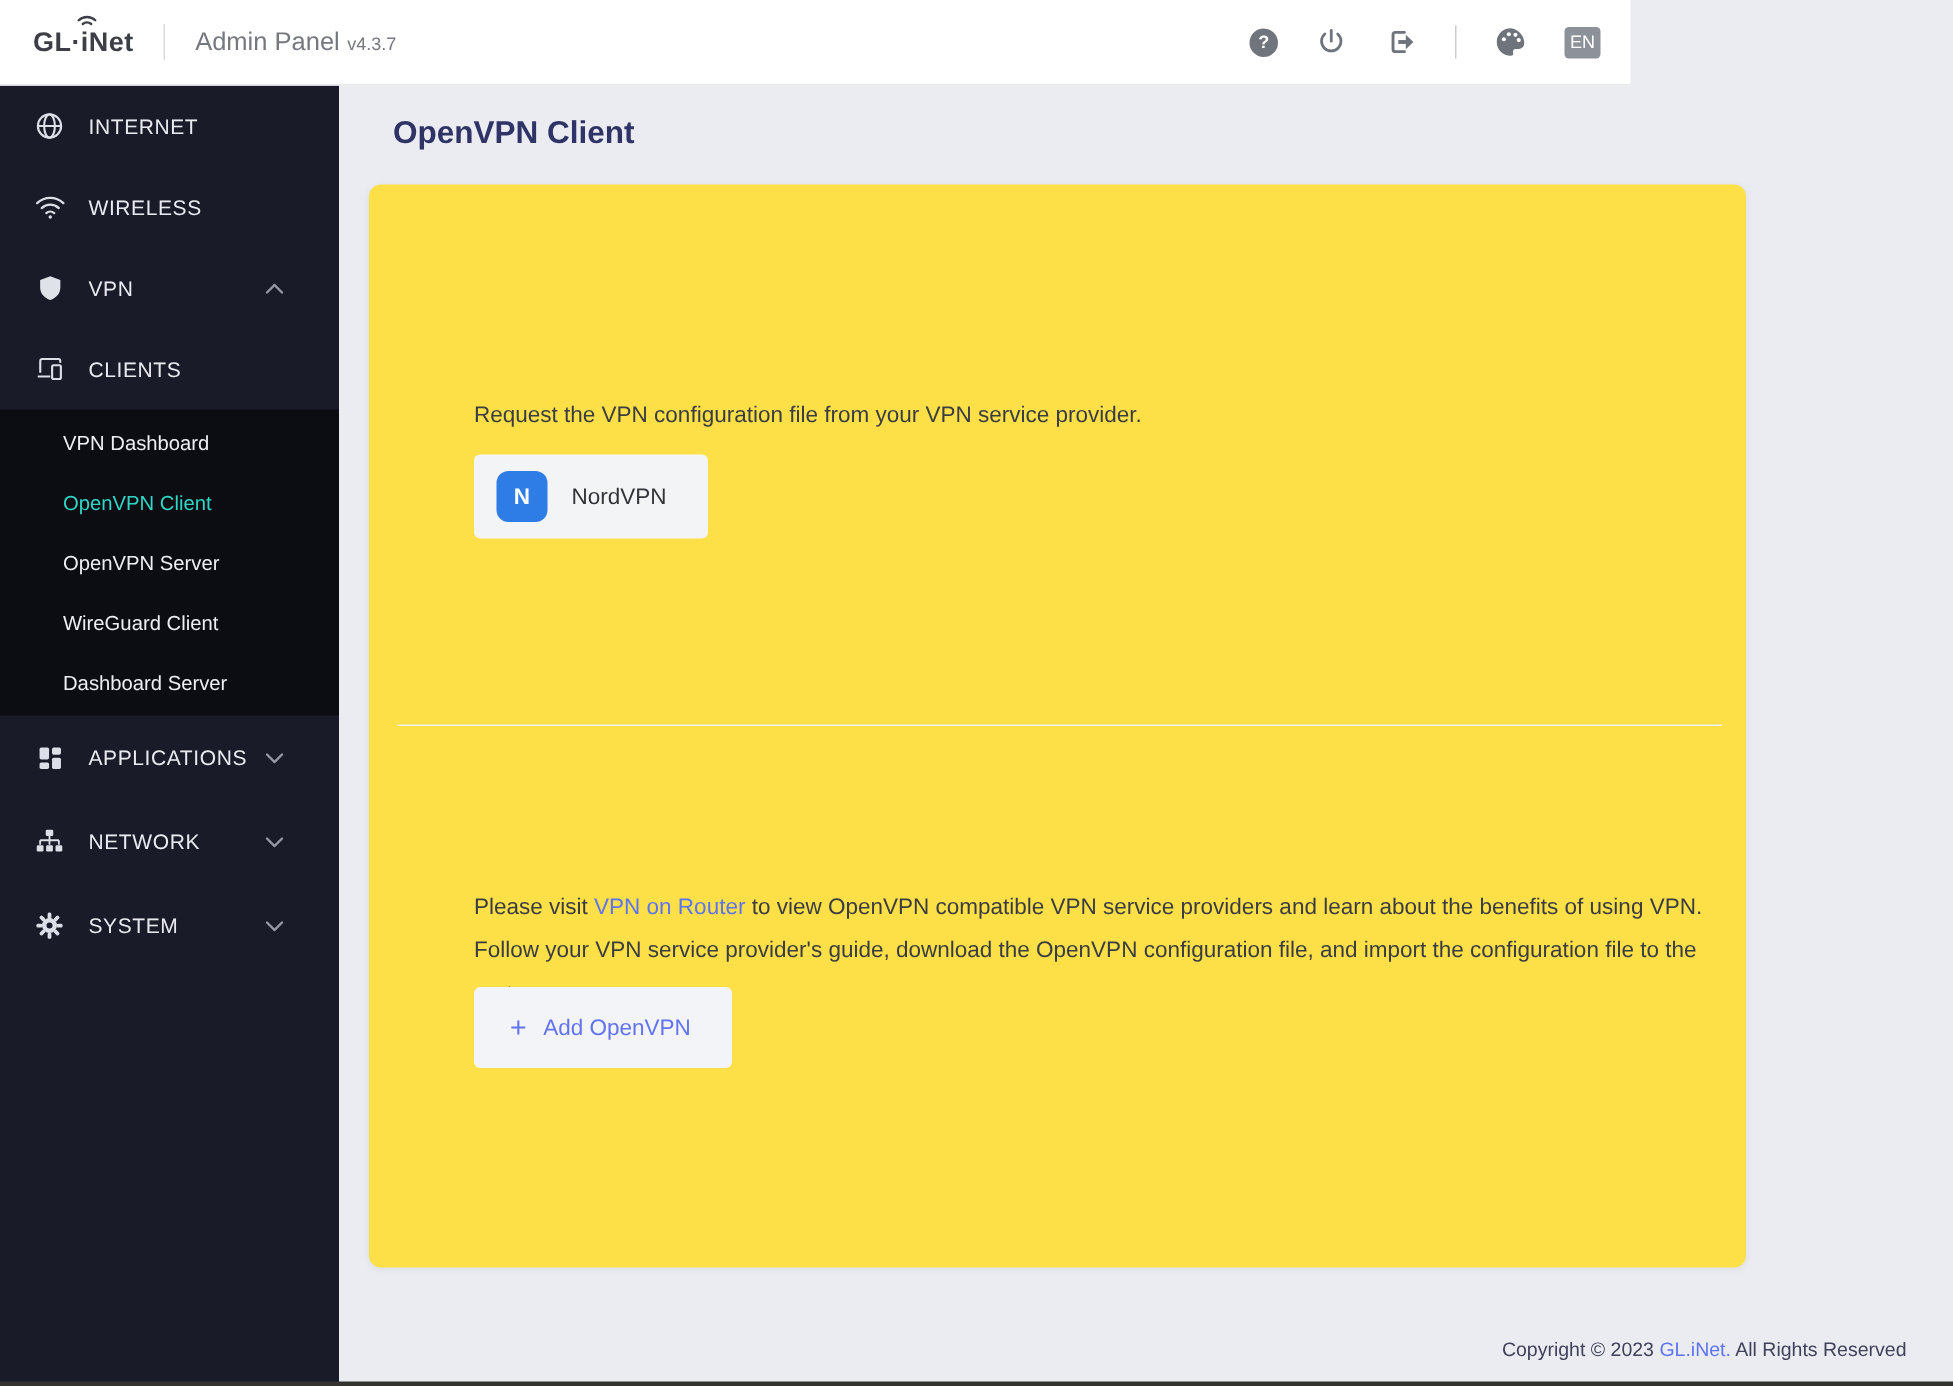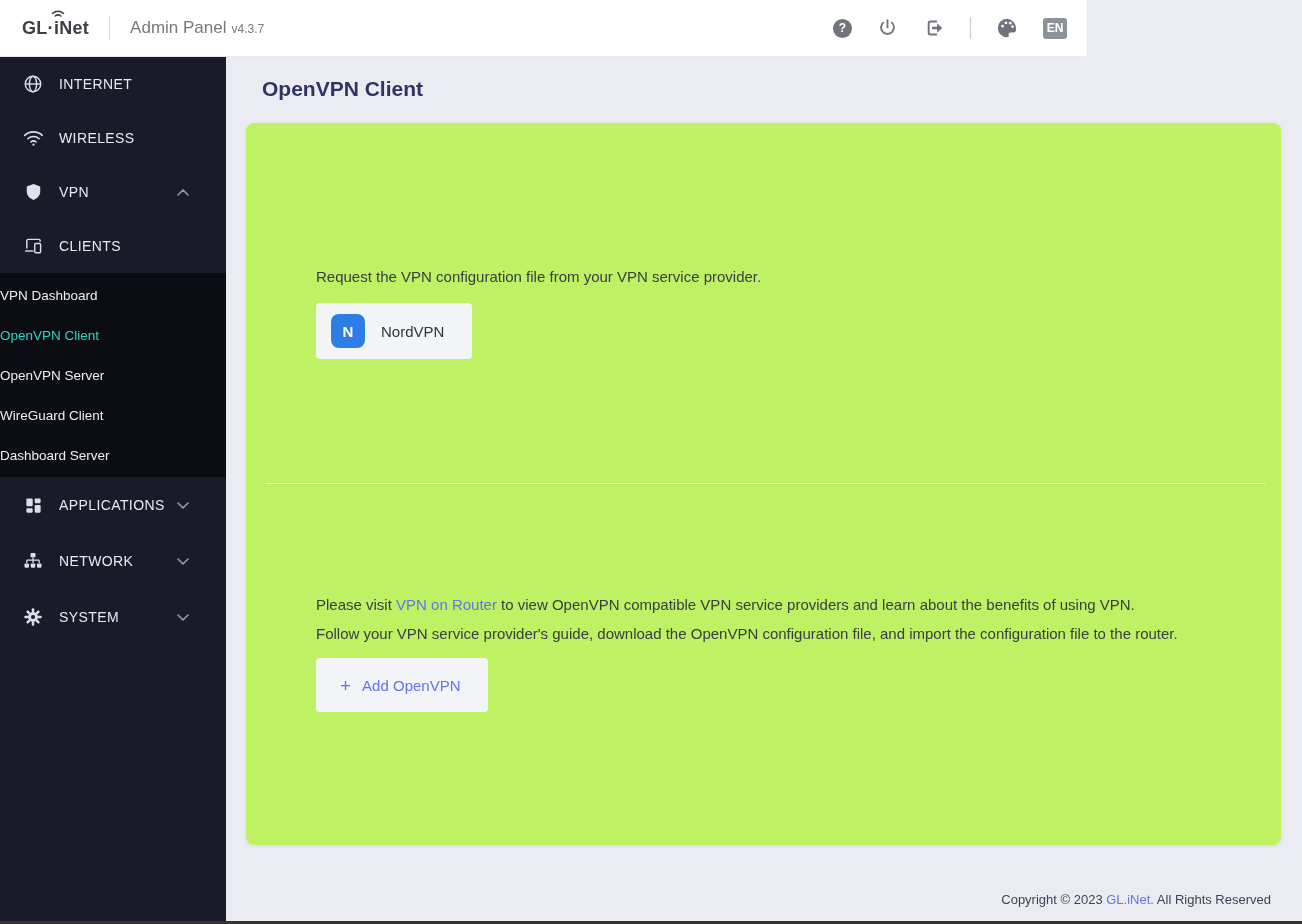--- a/index.html
+++ b/index.html
@@ -23,47 +23,47 @@
   .logo .wifi-mini { position:absolute; left:-4px; top:-9px; }
   .hdivider { width:1px; height:24px; background:#d8dadd; margin:0 20px; }
   .app-title { font-size:17px; color:#75787f; display:flex; align-items:baseline; }
   .app-title .ver { font-size:12px; margin-left:5px; color:#75787f; }
   .hicons { margin-left:auto; display:flex; align-items:center; gap:25px; }
   .hicon { color:#6f737b; display:flex; align-items:center; cursor:pointer; }
   .help-circle { width:19px; height:19px; border-radius:50%; background:#70747c;
     color:#fff; font-size:12px; font-weight:bold; display:flex; align-items:center; justify-content:center; }
   .hicon-divider { width:1px; height:22px; background:#c9cbcf; }
   .lang-badge { min-width:24px; height:21px; padding:0 0; background:#8d9199; border-radius:3px;
-    color:#ffffff; font-size:12px; font-weight:bold; display:flex; align-items:center; justify-content:center; cursor:pointer; }
+    color:#ffffff; font-size:12px; font-weight:normal; display:flex; align-items:center; justify-content:center; cursor:pointer; }
 
   
   .sidebar {
     position:absolute; top:57px; left:0; width:226px; bottom:0;
     background:#191b28; z-index:20; display:flex; flex-direction:column;
   }
   .nav-item {
     height:54px; display:flex; align-items:center; padding:0 37px 0 22px;
     color:#e9eaf0; font-size:14px; letter-spacing:.4px; cursor:pointer; flex:0 0 auto;
   }
   .nav-item.tall { height:56px; }
   .nav-item .nicon { width:22px; margin-right:15px; display:flex; justify-content:center; color:#dcdee8; }
   .nav-item .chev { margin-left:auto; display:flex; }
   .submenu { background:#0c0d13; padding:2px 0; flex:0 0 auto; }
   .submenu-item {
-    height:40px; display:flex; align-items:center; 
+    height:40px; display:flex; align-items:center; padding-left:42px;
     font-size:13.5px; color:#eceef3; cursor:pointer;
   }
   .submenu-item.active { color:#2fd5c5; }
 
   
   .main { position:absolute; left:226px; top:57px; right:0; bottom:0; }
   .page-title { position:absolute; left:36px; top:20px; font-size:21px; font-weight:bold; color:#2f3366; }
   .card {
-    position:absolute; left:20px; top:66px; width:1035px; height:722px;
-    background:#bef264; border-radius:8px; box-shadow:0 1px 5px rgba(40,45,80,.08);
+    position:absolute; left:20px; top:66px; width:918px; height:722px;
+    background:#fde047; border-radius:8px; box-shadow:0 1px 5px rgba(40,45,80,.08);
   }
   .instruction { position:absolute; left:70px; top:145px; font-size:15px; color:#3b3c42; }
   .provider-btn {
     position:absolute; left:70px; top:180px; height:56px;
     display:inline-flex; align-items:center; gap:16px;
     background:#f3f4f6; border:none; border-radius:4px; padding:0 28px 0 15px;
     cursor:pointer; font-family:inherit;
   }
   .provider-logo {
     width:34px; height:34px; border-radius:8px; background:#2e7ce5;

